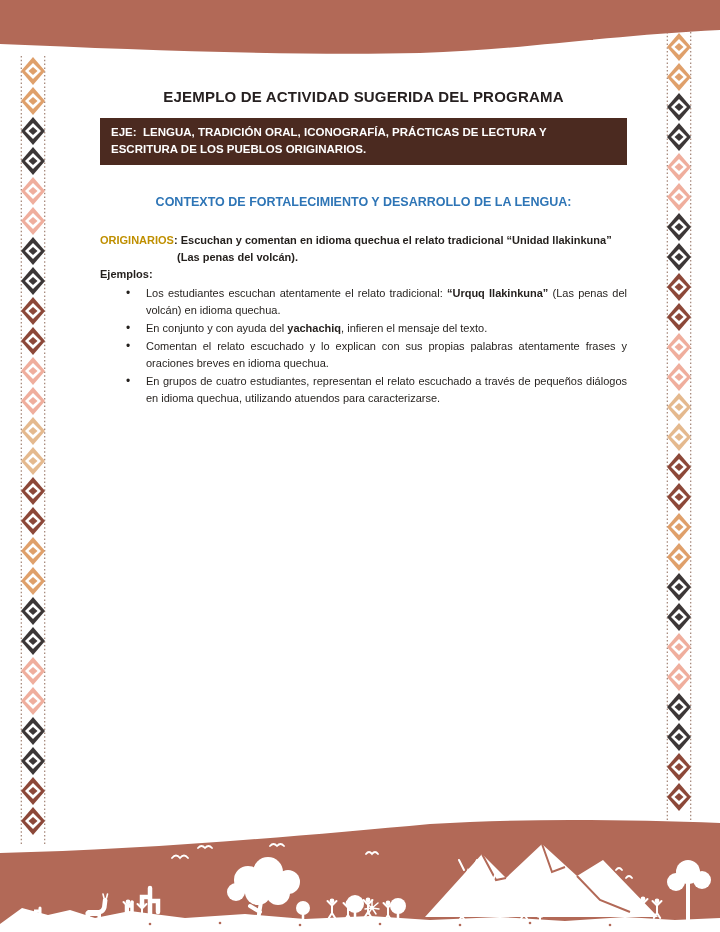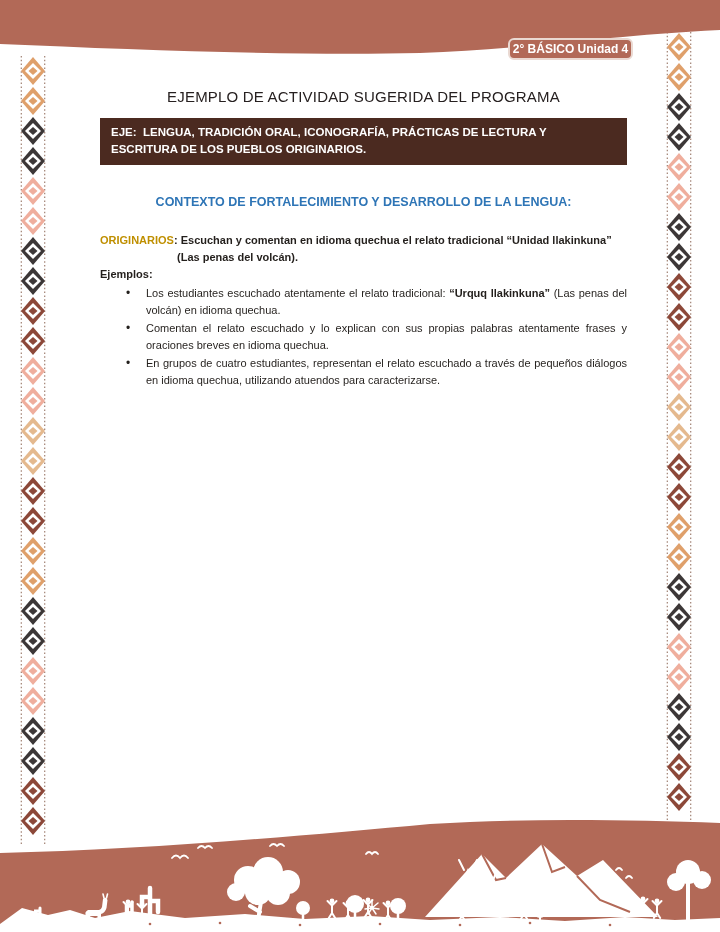--- a/index.html
+++ b/index.html
@@ -11,21 +11,21 @@
   .strip-right{left:666px;top:32px;}
   
   .top-band{position:absolute;left:0;top:0;}
   .badge{position:absolute;left:508px;top:38px;width:125px;height:22px;
          background:#b26957;border:2px solid #ead9d2;border-radius:6px;
          color:#ffffff;font-size:12px;font-weight:bold;
          display:flex;align-items:center;justify-content:center;box-sizing:border-box;}
   .badge-stem{position:absolute;left:584px;top:24px;width:9px;height:16px;background:#b26957;}
   
   .content{position:absolute;left:100px;top:88px;width:527px;}
-  .doc-title{margin:0;text-align:center;font-size:15px;font-weight:normal;color:#262020;letter-spacing:.2px;}
+  .doc-title{margin:0;text-align:center;font-size:15px;font-weight:bold;color:#262020;letter-spacing:.2px;}
   .eje-banner{margin-top:13px;background:#4b2a20;color:#ffffff;font-weight:bold;
               font-size:11.5px;line-height:1.5;padding:6px 11px;box-sizing:border-box;}
   .context-heading{margin-top:30px;color:#2e75b6;font-weight:bold;font-size:12.5px;text-align:center;}
   .activities-line{margin-top:23px;font-size:11px;line-height:17px;font-weight:bold;
                    padding-left:77px;text-indent:-77px;}
   .activities-label{color:#bf8f00;}
   .examples-label{font-weight:bold;font-size:11px;line-height:17px;}
   ul.examples{margin:2px 0 0 20px;padding:0;width:507px;list-style:none;}
   ul.examples li{position:relative;padding-left:26px;font-size:11px;line-height:17px;
                  text-align:justify;margin:0 0 1px 0;}
@@ -201,37 +201,37 @@
         <path d="M13 731 L17.5 735 L13 739 L8.5 735 Z" fill="#8c4839"></path>
         <path d="M13 751 L25 765 L13 779 L1 765 Z" fill="#8c4839"></path>
         <path d="M13 757 L21 765 L13 773 L5 765 Z" fill="#ffffff"></path>
         <path d="M13 761 L17.5 765 L13 769 L8.5 765 Z" fill="#8c4839"></path>
       </svg></div>
 
   <svg class="top-band" width="720" height="62" viewBox="0 0 720 62">
     <path d="M0 0 H720 V30 C600 36 520 50 420 53 C300 56 140 50 0 44 Z" fill="#b26957"></path>
   </svg>
   <div class="badge-stem"></div>
-  <div class="badge">2° BÁSICO Unidad 4</div>
 
   <div class="content">
     <h1 class="doc-title">EJEMPLO DE ACTIVIDAD SUGERIDA DEL PROGRAMA</h1>
 
     <div class="eje-banner">EJE:&nbsp; LENGUA, TRADICIÓN ORAL, ICONOGRAFÍA, PRÁCTICAS DE LECTURA Y ESCRITURA DE LOS PUEBLOS ORIGINARIOS.</div>
 
     <div class="context-heading">CONTEXTO DE FORTALECIMIENTO Y DESARROLLO DE LA LENGUA:</div>
 
     <div class="activities-line">
       <span class="activities-label">ORIGINARIOS</span><span>: </span><span>Escuchan y comentan en idioma quechua el relato tradicional “Unidad llakinkuna” (Las penas del volcán).</span>
     </div>
 
     <div class="examples-label">Ejemplos:</div>
 
     <ul class="examples">
-        <li><span>Los estudiantes escuchado atentamente el relato tradicional: </span><b>“Urquq llakinkuna”</b><span> (Las penas del volcán) en idioma quechua.</span></li>
+        <li><span>Los estudiantes escuchan atentamente el relato tradicional: </span><b>“Urquq llakinkuna”</b><span> (Las penas del volcán) en idioma quechua.</span></li>
+        <li><span>En conjunto y con ayuda del </span><b>yachachiq</b><span>, infieren el mensaje del texto.</span></li>
         <li><span>Comentan el relato escuchado y lo explican con sus propias palabras atentamente frases y oraciones breves en idioma quechua.</span></li>
         <li><span>En grupos de cuatro estudiantes, representan el relato escuchado a través de pequeños diálogos en idioma quechua, utilizando atuendos para caracterizarse.</span></li>
       </ul>
   </div>
 
   <svg class="footer-svg" width="720" height="112" viewBox="0 0 720 112">
     <defs>
       <g id="fig">
         <circle cx="0" cy="-14" r="2.4" fill="#ffffff"></circle>
         <path d="M0 -11 V-2 M0 -2 L-3.2 3 M0 -2 L3.2 3 M0 -9.5 L-4.5 -14 M0 -9.5 L4.5 -14" stroke="#ffffff" stroke-width="2" fill="none" stroke-linecap="round"></path>

